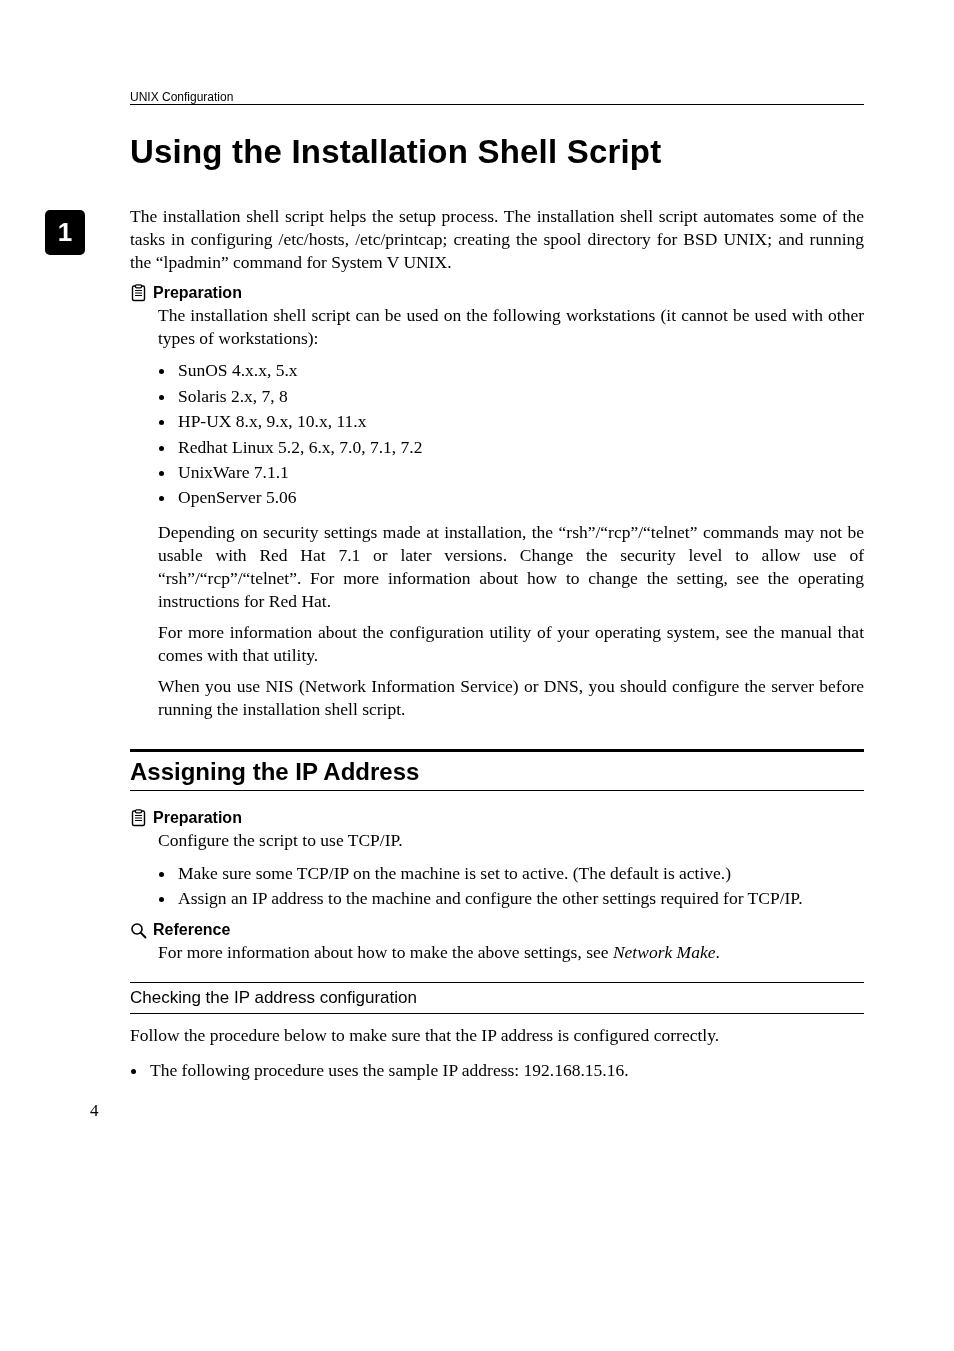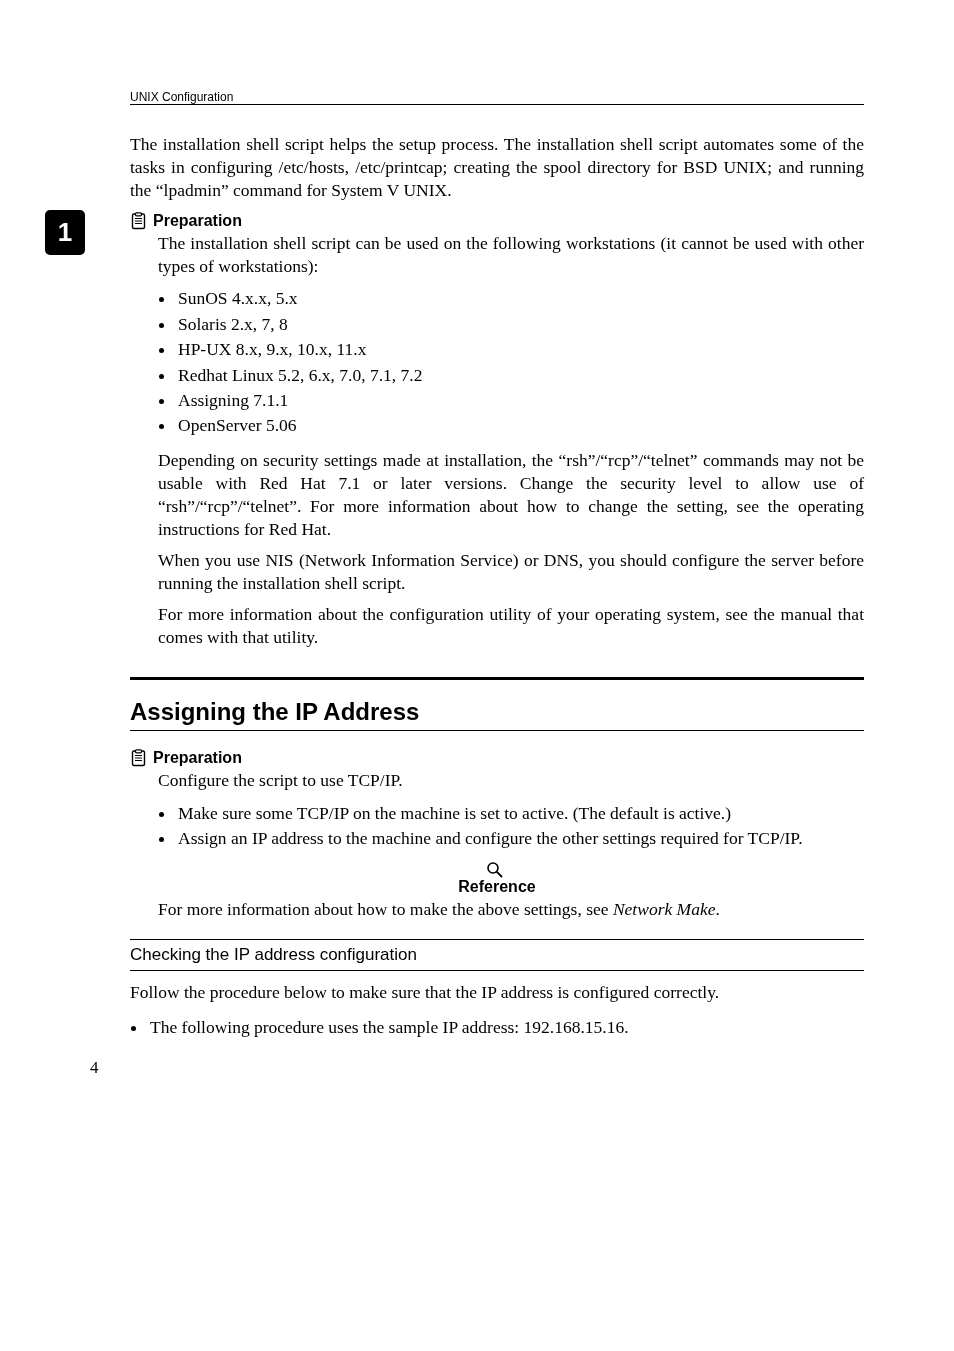--- a/index.html
+++ b/index.html
@@ -79,21 +79,21 @@
     line-height: 1.32;
     margin: 0 0 8px 28px;
     text-align: justify;
   }
   h2.section {
     font-family: Arial, Helvetica, sans-serif;
     font-weight: bold;
     font-size: 24px;
     margin: 28px 0 0 0;
     border-top: 3px solid #000;
-    padding-top: 18px;
+    padding-top: 6px;
   }
   h2.section::after{
     content:"";
     display:block;
     border-top:1px solid #000;
     margin-top:4px;
     width:100%;
   }
   h3.subsection {
     font-family: Arial, Helvetica, sans-serif;
@@ -102,39 +102,39 @@
     margin: 18px 0 0 0;
     border-top: 1.5px solid #000;
     border-bottom: 1px solid #000;
     padding: 5px 0 5px 0;
   }
   .ref-row {
     display: flex;
     align-items: center;
     margin-top: 6px;
     margin-bottom: 2px;
-    flex-direction: column;
   }
   .italic { font-style: italic; }
   .page-number {
     font-size: 17px;
     margin-top: 18px;
     margin-left: -40px;
   }
   .spacer-small { height: 10px; }
 </style>
 </head>
 <body>
 
 <div class="page">
 
   <div class="running-header">UNIX Configuration</div>
 
   <div class="chapter-tab">1</div>
 
+  <h1 class="title">Using the Installation Shell Script</h1>
 
   <p class="body">The installation shell script helps the setup process. The installation shell script automates some of the tasks in configuring /etc/hosts, /etc/printcap; creating the spool directory for BSD UNIX; and running the “lpadmin” command for System V UNIX.</p>
 
   <div class="prep-row">
     <span class="prep-icon">
       <svg width="17" height="18" viewBox="0 0 17 18">
         <rect x="2.5" y="2" width="12" height="14.5" rx="1.5" fill="none" stroke="#000" stroke-width="1.4"></rect>
         <rect x="5.5" y="0.8" width="6" height="3" rx="1" fill="#fff" stroke="#000" stroke-width="1.2"></rect>
         <line x1="5" y1="6.5" x2="12" y2="6.5" stroke="#000" stroke-width="1"></line>
         <line x1="5" y1="9" x2="12" y2="9" stroke="#000" stroke-width="1"></line>
@@ -144,27 +144,27 @@
     <span class="prep-label">Preparation</span>
   </div>
 
   <p class="para-indented">The installation shell script can be used on the following workstations (it cannot be used with other types of workstations):</p>
 
   <ul class="bullets">
     <li>SunOS 4.x.x, 5.x</li>
     <li>Solaris 2.x, 7, 8</li>
     <li>HP-UX 8.x, 9.x, 10.x, 11.x</li>
     <li>Redhat Linux 5.2, 6.x, 7.0, 7.1, 7.2</li>
-    <li>Assigning 7.1.1</li>
+    <li>UnixWare 7.1.1</li>
     <li>OpenServer 5.06</li>
   </ul>
 
   <p class="para-indented">Depending on security settings made at installation, the “rsh”/“rcp”/“telnet” commands may not be usable with Red Hat 7.1 or later versions. Change the security level to allow use of “rsh”/“rcp”/“telnet”. For more information about how to change the setting, see the operating instructions for Red Hat.</p>
+  <p class="para-indented">For more information about the configuration utility of your operating system, see the manual that comes with that utility.</p>
   <p class="para-indented">When you use NIS (Network Information Service) or DNS, you should configure the server before running the installation shell script.</p>
-  <p class="para-indented">For more information about the configuration utility of your operating system, see the manual that comes with that utility.</p>
 
   <h2 class="section">Assigning the IP Address</h2>
 
   <div class="spacer-small"></div>
 
   <div class="prep-row">
     <span class="prep-icon">
       <svg width="17" height="18" viewBox="0 0 17 18">
         <rect x="2.5" y="2" width="12" height="14.5" rx="1.5" fill="none" stroke="#000" stroke-width="1.4"></rect>
         <rect x="5.5" y="0.8" width="6" height="3" rx="1" fill="#fff" stroke="#000" stroke-width="1.2"></rect>

